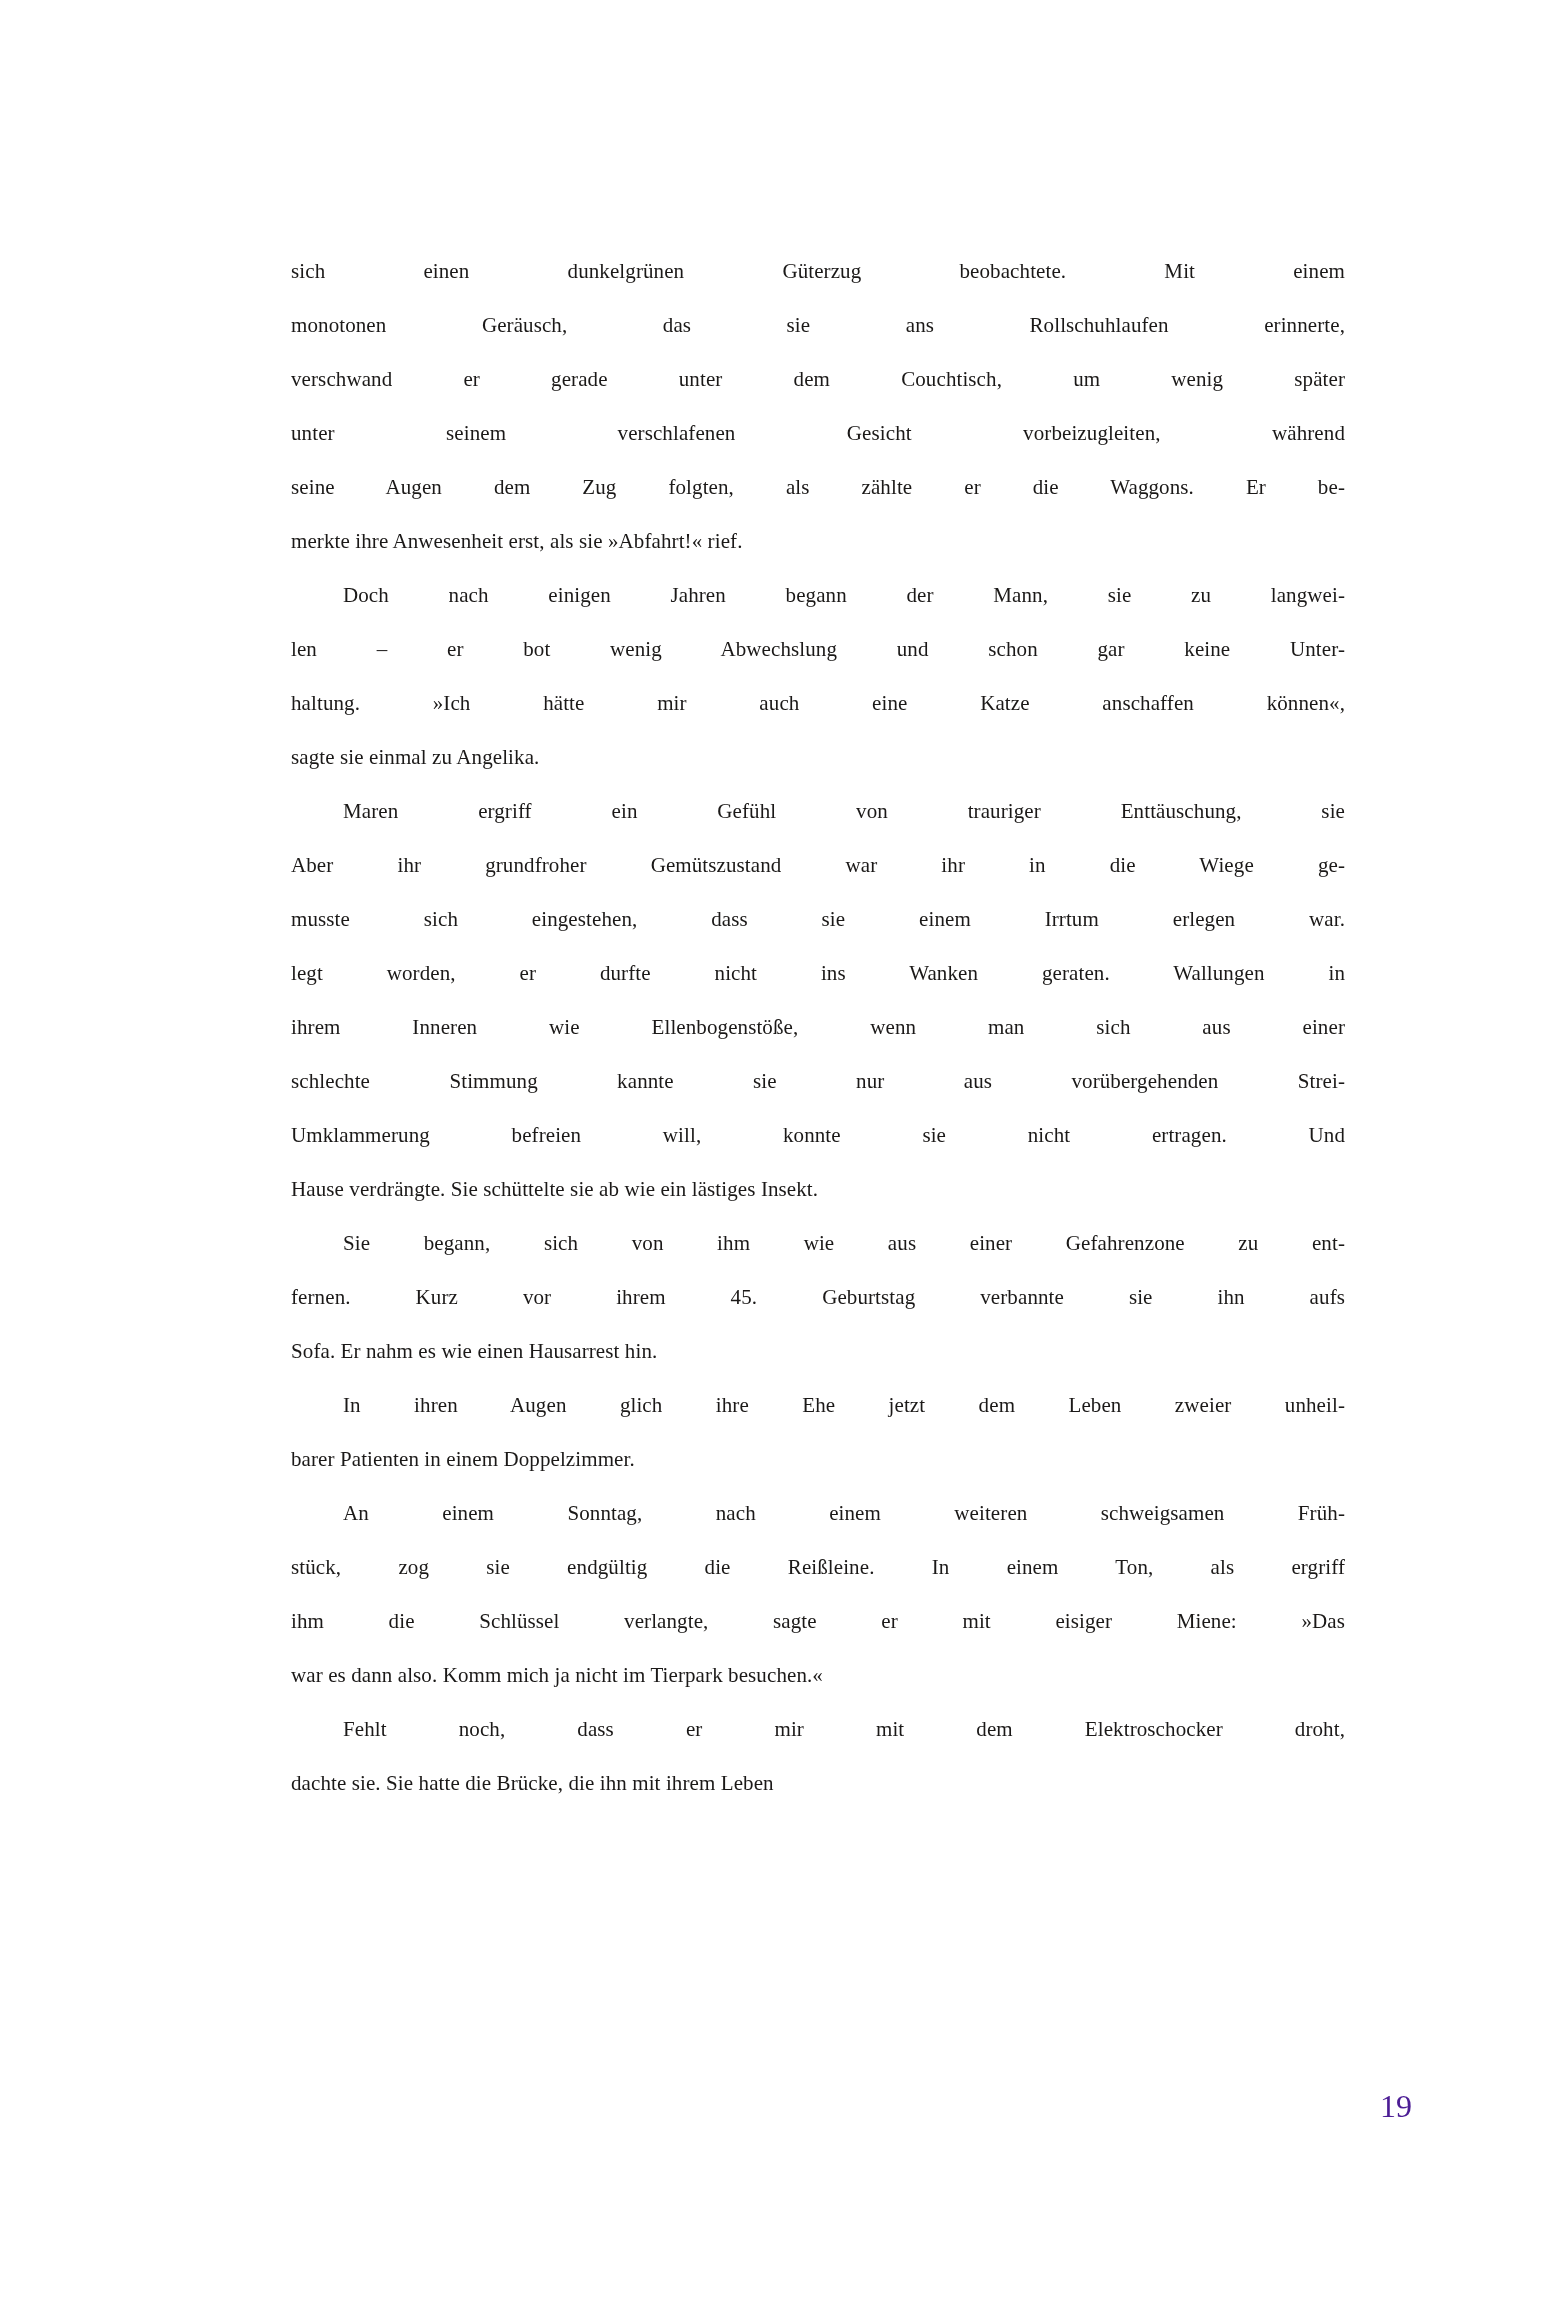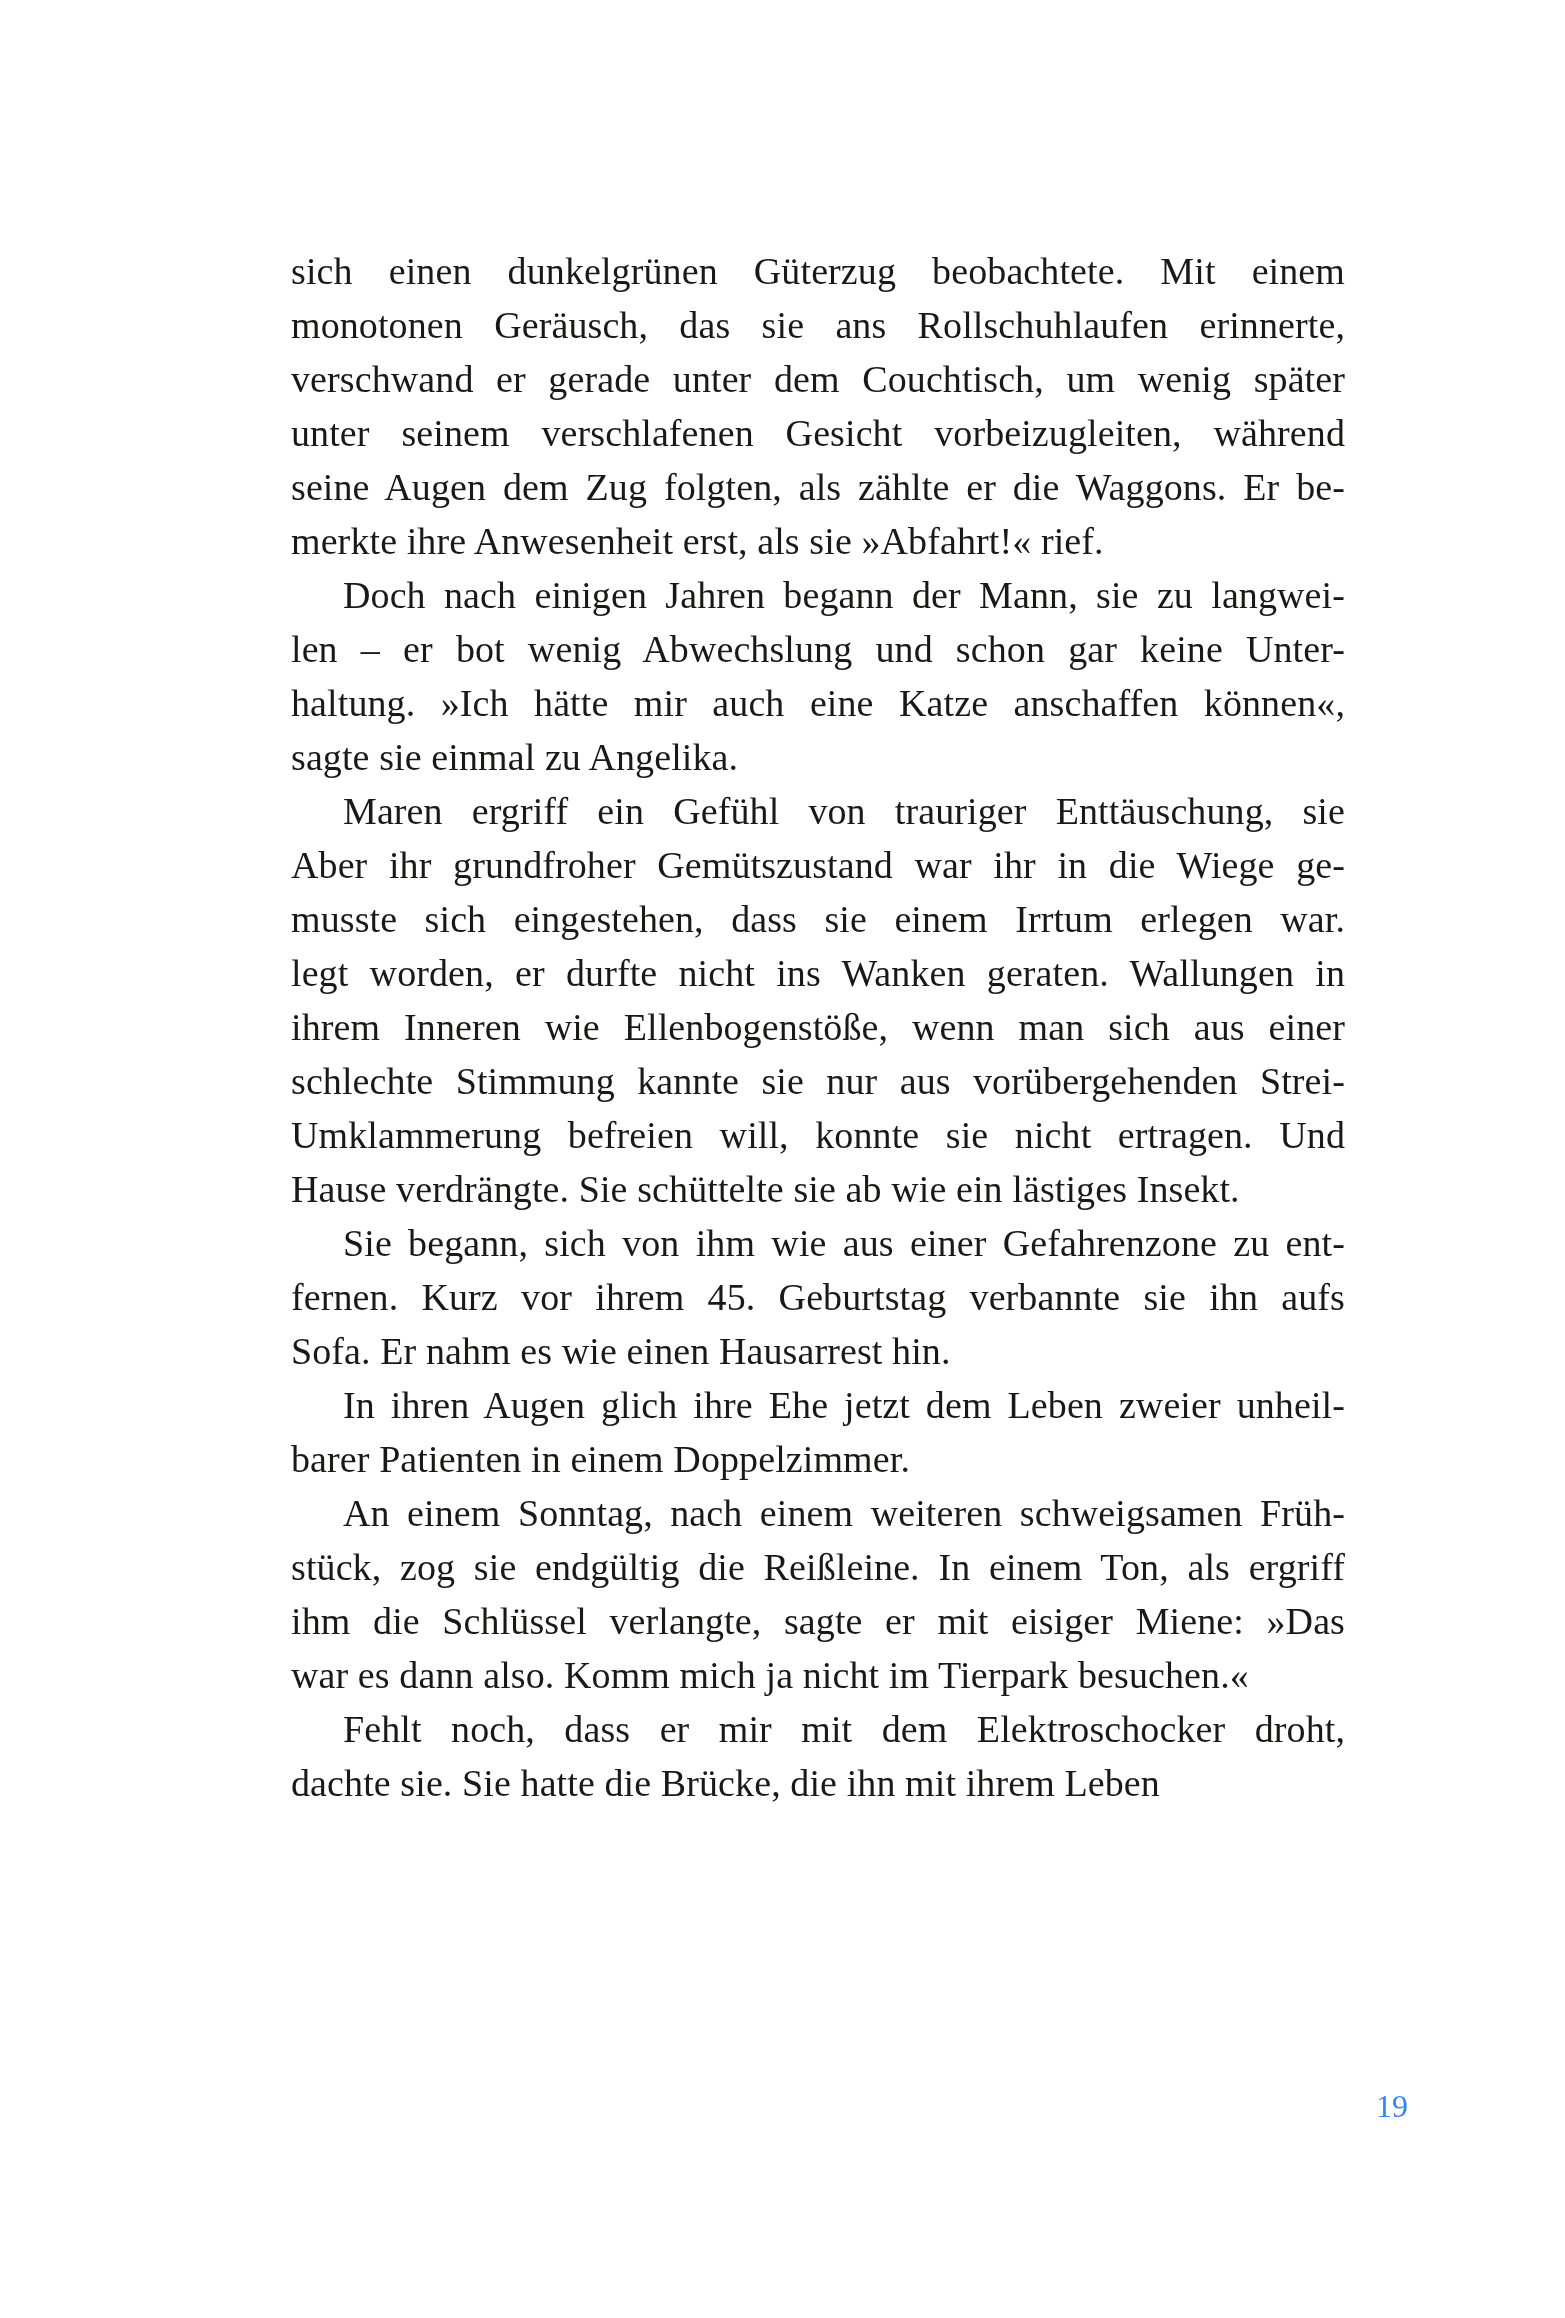--- a/index.html
+++ b/index.html
@@ -24,42 +24,42 @@
     position: absolute;
     left: 291px;
     top: 244px;
     width: 1054px;
   }
   .paragraph {
     margin: 0;
     padding: 0;
   }
   .line {
-    font-size: 38px;
+    font-size: 21px;
     line-height: 54px;
     text-align: justify;
     text-align-last: justify;
     letter-spacing: 0.1px;
   }
   .line.last {
     text-align-last: left;
   }
   .paragraph.indent .line.first {
     text-indent: 52px;
     font-family: Liberation Serif, serif;
   }
   .page-number {
     position: absolute;
     top: 2082px;
-    left: 1310px;
+    left: 1347px;
     width: 98px;
     font-size: 32px;
     line-height: 49px;
-    text-align: right;
-    color: #3b82f6;
+    text-align: center;
+    color: #4c1d95;
   }
 </style>
 </head>
 <body>
 
 <div class="book-page">
   <div class="text-block">
       <div class="paragraph">
         <div class="line first">sich einen dunkelgrünen Güterzug beobachtete. Mit einem</div>
         <div class="line">monotonen Geräusch, das sie ans Rollschuhlaufen erinnerte,</div>

